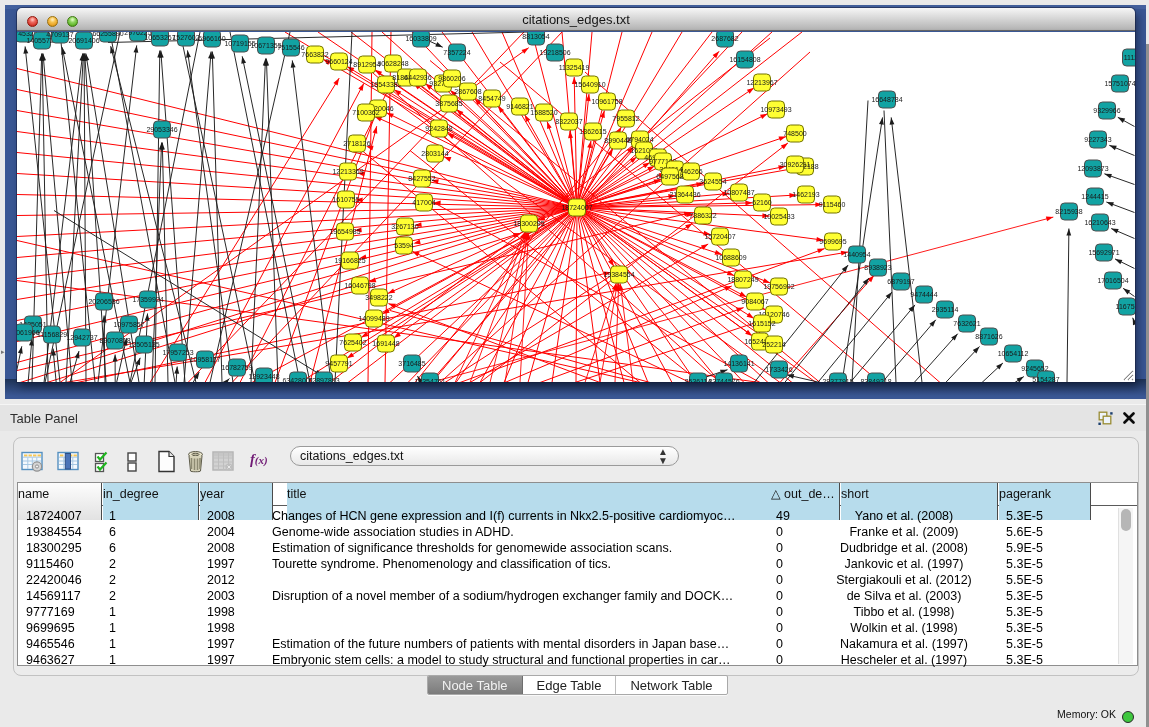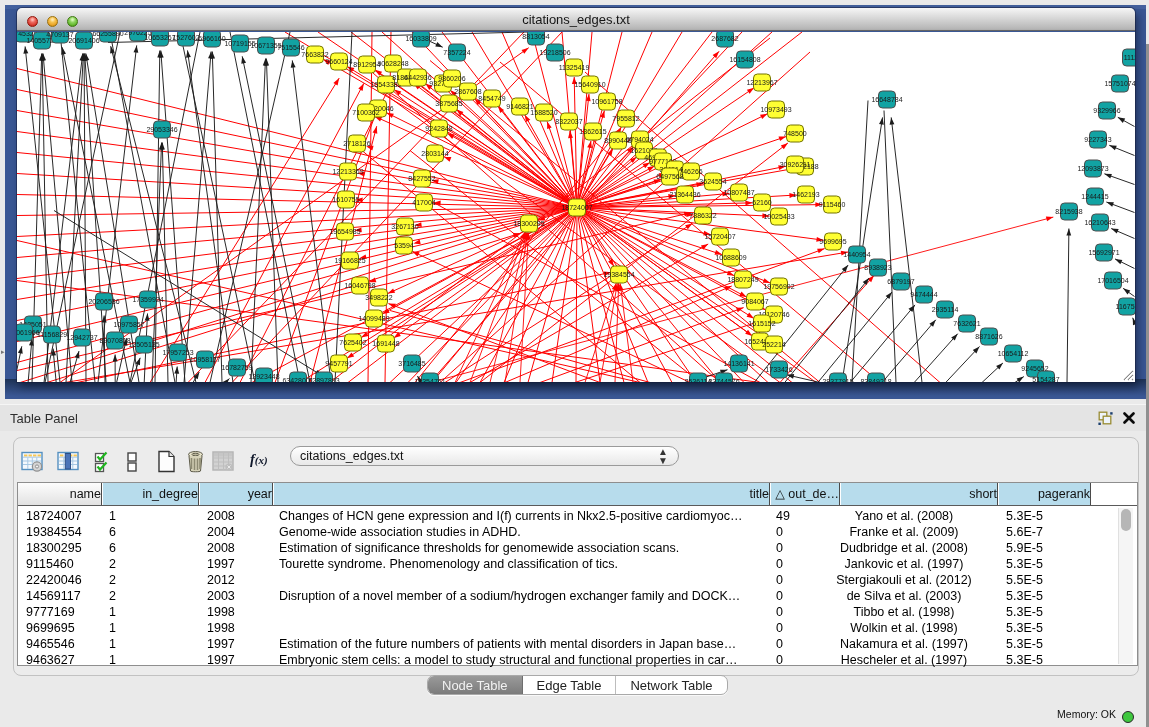--- a/index.html
+++ b/index.html
@@ -40,35 +40,35 @@
 #toolbar svg{position:absolute;top:7px}
 #combo{position:absolute;left:276px;top:8px;width:389px;height:20px;border:1px solid #9a9a9a;
   border-radius:10px;background:linear-gradient(#ffffff,#e8e8e8);font-size:12.5px;color:#111;
   line-height:19px;padding-left:9px}
 #combo .arr{position:absolute;right:10px;top:0px;font-size:10px;color:#333;line-height:9px}
 
 #tbl{position:absolute;left:3px;top:44px;width:1121px;height:184px;background:#fff;
   border:1px solid #8e8e8e}
 #thead{position:absolute;left:0;top:0;height:23px;width:1119px;font-size:12.5px;color:#111;
   border-bottom:1px solid #5a5a5a}
-#thead .th{position:absolute;top:0;height:22px;background:#b7dcec;border-right:1px solid #4a4a4a;
-  text-align:right;line-height:22px}
+#thead .th{position:absolute;top:0;height:37px;background:#b7dcec;border-right:1px solid #4a4a4a;
+  text-align:left;line-height:22px}
 #thead .g{background:linear-gradient(#fdfdfd,#e2e2e2)}
 #tbody{position:absolute;left:0;top:25px;width:1119px;font-size:12.5px;color:#000}
 .tr{position:relative;height:16px;line-height:16px;white-space:nowrap}
 .tr div{position:absolute;overflow:hidden}
 .c0{left:8px;width:90px}.c1{left:91px;width:100px}.c2{left:189px;width:80px}
-.c3{left:261px;width:494px}.c4{left:758px;width:66px}.c5{left:800px;width:172px;text-align:center}
+.c3{left:254px;width:494px}.c4{left:758px;width:66px}.c5{left:800px;width:172px;text-align:center}
 .c6{left:988px;width:103px}
 #vsb{position:absolute;right:4px;top:25px;width:15px;height:156px;background:#f5f5f5;
   border-left:1px solid #e0e0e0}
 #vsb .thumb{position:absolute;left:2px;top:1px;width:10px;height:22px;background:#b6b6b6;border-radius:6px}
 
 #tabs{position:absolute;left:427px;top:276px;height:20px;display:flex;
-  border:1px solid #a9a9a9;border-radius:7px;overflow:hidden;background:#fff;
+  border:1px solid #a9a9a9;border-radius:2px;overflow:hidden;background:#fff;
   box-shadow:0 1px 0 rgba(255,255,255,.7)}
 #tabs .tab{height:20px;line-height:19px;font-size:13px;padding:0 14px;color:#222;
   border-right:1px solid #bdbdbd}
 #tabs .sel{background:linear-gradient(#9a9a9a,#787878);color:#f2f2f2;border-right:1px solid #6e6e6e}
 #mem{position:absolute;right:33px;bottom:7px;font-size:10.5px;color:#111}
 #memdot{position:absolute;right:15px;bottom:4px;width:12px;height:12px;border-radius:50%;
   background:#3ec73e;border:1px solid #2a2a2a}
 </style></head><body>
 <div id="root">
   <div id="mdi">
@@ -819,29 +819,29 @@
           <path d="M7.5 8V19M10.5 8.5V20M13.5 8.5V20M16 8V19" stroke="#8d8a72" stroke-width="1.6"></path>
         </svg>
         <svg style="left:192px" width="23" height="23" viewBox="0 0 23 23" opacity="0.55">
           <rect x="1" y="2" width="20" height="18" fill="#bdbdbd" stroke="#8a8a8a" stroke-width="1.5"></rect>
           <rect x="2" y="3" width="18" height="3.5" fill="#a8a8a8"></rect>
           <path d="M6.5 3V20M11.5 3V20M16.5 3V20M2 8H20M2 12H20M2 16H20" stroke="#999" stroke-width="1"></path>
           <circle cx="17" cy="17" r="3.6" fill="#9a9a9a"></circle>
             <path d="M15.5 15.5L18.5 18.5M18.5 15.5L15.5 18.5" stroke="#e8e8e8" stroke-width="1"></path>
         </svg>
         <text></text>
-        <div style="position:absolute;left:230px;top:8px;font-family:'Liberation Serif',serif;font-style:italic;font-weight:bold;font-size:14.5px;color:#0f172a">f<span style="font-size:11px">(x)</span></div>
+        <div style="position:absolute;left:230px;top:8px;font-family:'Liberation Serif',serif;font-style:italic;font-weight:bold;font-size:14.5px;color:#701a75">f<span style="font-size:11px">(x)</span></div>
       </div>
       <div id="combo">citations_edges.txt<span class="arr">▲<br>▼</span></div>
       <div id="tbl">
         <div id="thead">
           <div class="th g" style="left:0;width:84px">name</div>
           <div class="th" style="left:85px;width:96px">in_degree</div>
           <div class="th" style="left:182px;width:73px">year</div>
-          <div class="th" style="left:256px;width:496px">title</div>
+          <div class="th" style="left:269px;width:496px">title</div>
           <div class="th" style="left:753px;width:69px">△ out_de…</div>
           <div class="th" style="left:823px;width:157px">short</div>
           <div class="th" style="left:981px;width:92px">pagerank</div>
         </div>
         <div id="tbody">
             <div class="tr">
               <div class="c0">18724007</div>
               <div class="c1">1</div>
               <div class="c2">2008</div>
               <div class="c3">Changes of HCN gene expression and I(f) currents in Nkx2.5-positive cardiomyoc…</div>
@@ -849,21 +849,21 @@
               <div class="c5">Yano et al. (2008)</div>
               <div class="c6">5.3E-5</div>
             </div>
             <div class="tr">
               <div class="c0">19384554</div>
               <div class="c1">6</div>
               <div class="c2">2004</div>
               <div class="c3">Genome-wide association studies in ADHD.</div>
               <div class="c4">0</div>
               <div class="c5">Franke et al. (2009)</div>
-              <div class="c6">5.6E-7</div>
+              <div class="c6">5.6E-5</div>
             </div>
             <div class="tr">
               <div class="c0">18300295</div>
               <div class="c1">6</div>
               <div class="c2">2008</div>
               <div class="c3">Estimation of significance thresholds for genomewide association scans.</div>
               <div class="c4">0</div>
               <div class="c5">Dudbridge et al. (2008)</div>
               <div class="c6">5.9E-5</div>
             </div>

